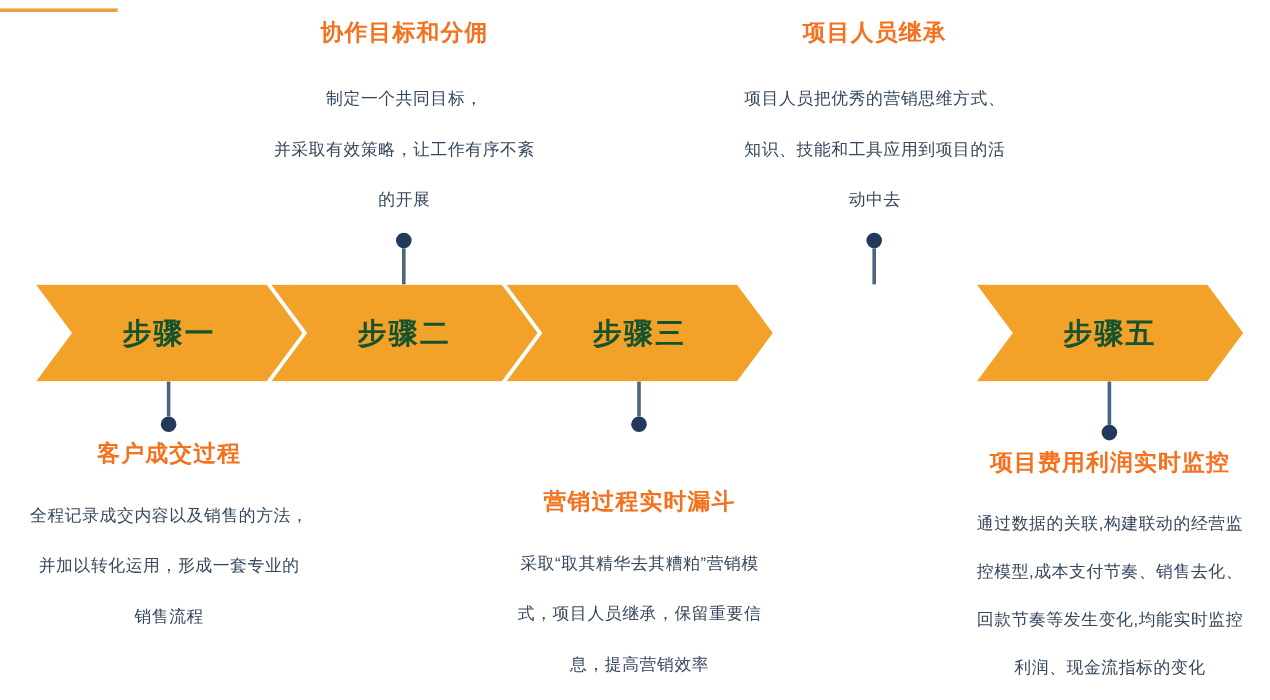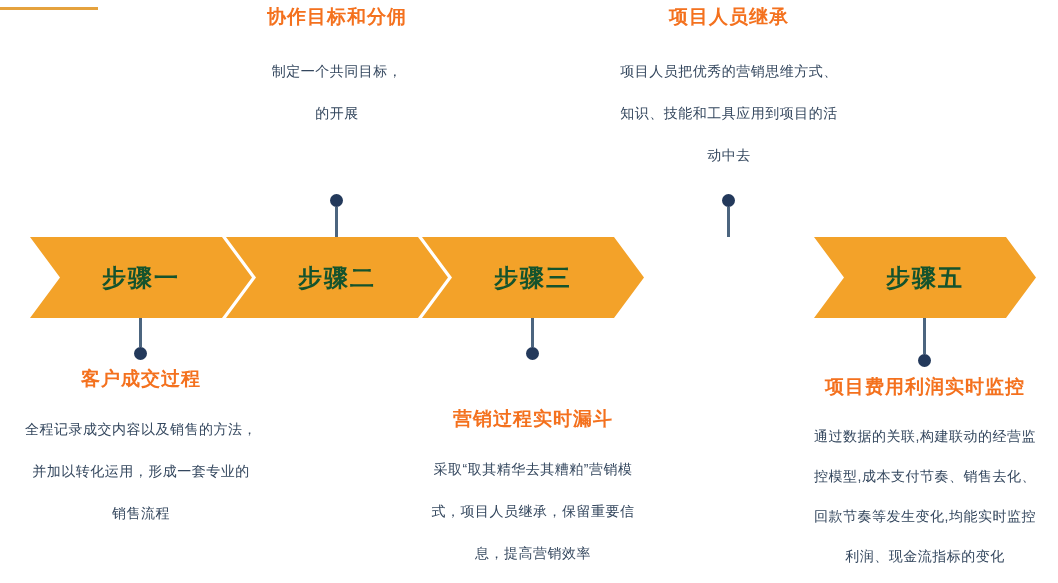--- a/index.html
+++ b/index.html
@@ -56,21 +56,21 @@
     position:absolute;width:360px;text-align:center;
   }
   .annotation .title{
     color:var(--title);font-size:19px;font-weight:bold;
     line-height:26px;letter-spacing:1px;
   }
   .annotation .lines{
     margin-top:16px;color:var(--body);font-size:14px;line-height:42px;
     letter-spacing:0.5px;
   }
-  .ann-top{top:4px;}
+  .ann-top{top:15px;}
   .ann-top .lines{margin-top:20px;}
   .ann-bottom{top:366px;}
   .ann-bottom.long{top:374px;}
   .ann-bottom.long .lines{line-height:40px;}
   .a1{left:-39px;width:360px;}
   .a2{left:157px;}
   .a3{left:353px;margin-top:40px;}
   .a4{left:549px;}
   .a5{left:745px;width:360px;}
 </style>
@@ -78,20 +78,21 @@
 <body>
 
 <div class="canvas">
 
   <div class="top-line"></div>
 
   <div class="annotation ann-top a2">
     <div class="title">协作目标和分佣</div>
     <div class="lines">
       <div>制定一个共同目标，</div>
+      <div>并采取有效策略，让工作有序不紊</div>
       <div>的开展</div>
     </div>
   </div>
 
   <div class="annotation ann-top a4">
     <div class="title">项目人员继承</div>
     <div class="lines">
       <div>项目人员把优秀的营销思维方式、</div>
       <div>知识、技能和工具应用到项目的活</div>
       <div>动中去</div>

